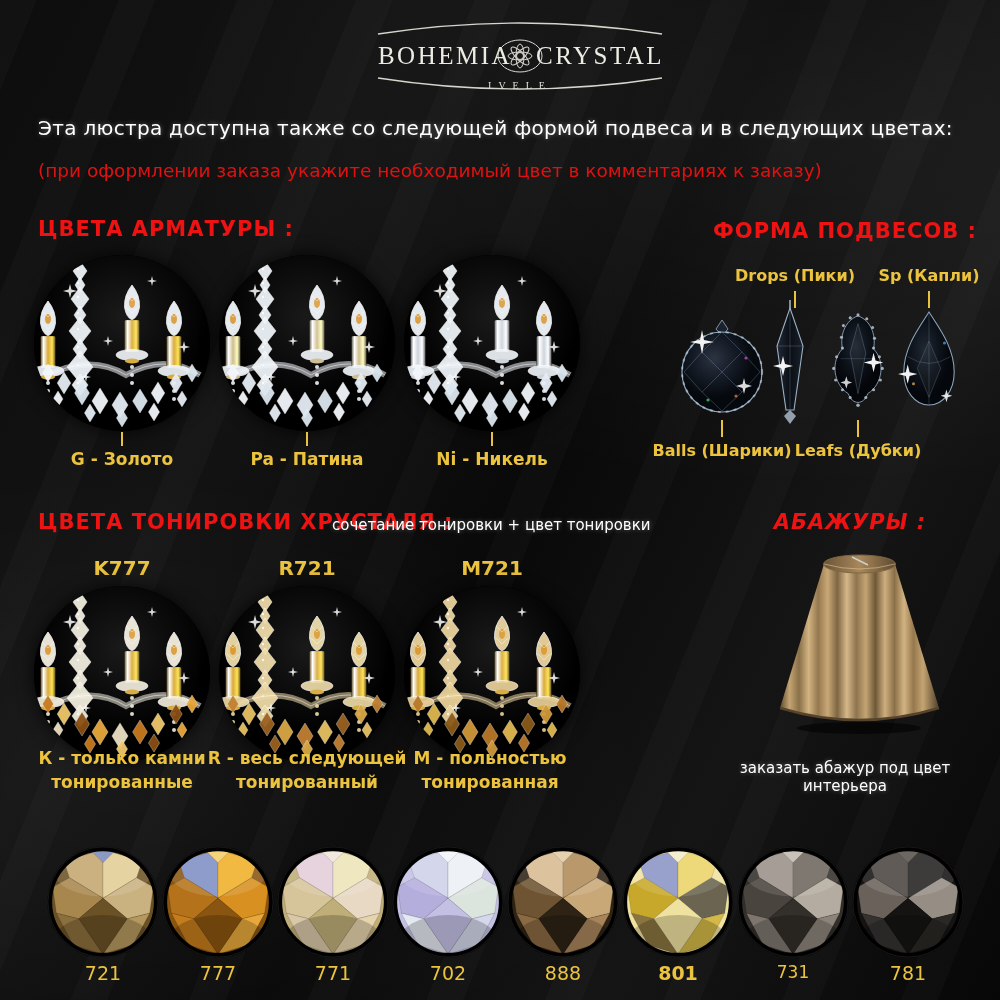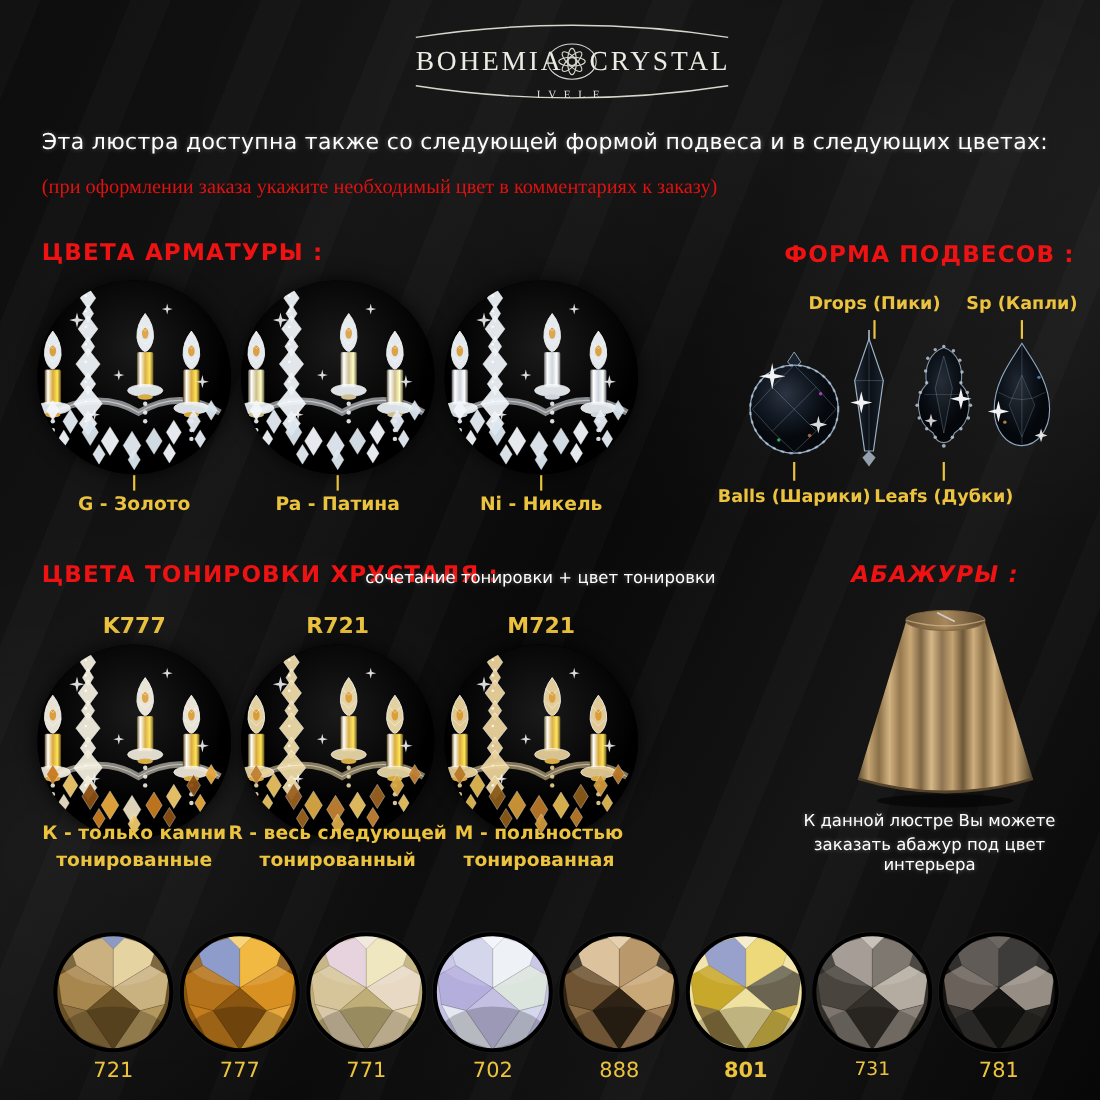--- a/index.html
+++ b/index.html
@@ -40,21 +40,21 @@
         <ellipse cx="152" cy="38" rx="22" ry="16"></ellipse>
         <ellipse cx="152" cy="38" rx="4" ry="12" transform="rotate(0 152 38)"></ellipse>
         <ellipse cx="152" cy="38" rx="4" ry="12" transform="rotate(45 152 38)"></ellipse>
         <ellipse cx="152" cy="38" rx="4" ry="12" transform="rotate(90 152 38)"></ellipse>
         <ellipse cx="152" cy="38" rx="4" ry="12" transform="rotate(135 152 38)"></ellipse>
         <circle cx="152" cy="38" r="3.5"></circle>
       </g>
       <text x="152" y="71" text-anchor="middle" font-family="Liberation Serif, DejaVu Serif, serif" font-size="10" letter-spacing="7" fill="#e0e0d8">IVELE</text>
     </svg>
   </div>
-  <div class="abs" style="left:38px;top:160px;font-size:18.5px;color:#e01111;font-family:Liberation Serif, serif;">(при оформлении заказа укажите необходимый цвет в комментариях к заказу)</div>
+  <div class="abs" style="left:38px;top:160px;font-size:18.5px;color:#e01111;">(при оформлении заказа укажите необходимый цвет в комментариях к заказу)</div>
 
   <div class="abs red-title" style="left:38px;top:217px;font-size:21px;">ЦВЕТА АРМАТУРЫ :</div>
 
   <div class="abs photo-circle" style="left:34px;top:255px;">
       <svg viewBox="0 0 176 176" width="176" height="176">
   <defs>
     <linearGradient id="met1" x1="0" y1="0" x2="1" y2="0">
       <stop offset="0" stop-color="rgb(97,76,27)"></stop>
             <stop offset="0.2" stop-color="#ffffff"></stop>
       <stop offset="0.5" stop-color="#d7a93c"></stop>
@@ -720,21 +720,20 @@
       </defs>
       <ellipse cx="87" cy="178" rx="62" ry="6" fill="rgba(0,0,0,0.55)"></ellipse>
       <path d="M52,14 L8,158 Q87,182 167,158 L123,14 Z" fill="url(#shade)"></path>
       <path d="M8,158 Q87,182 167,158" fill="none" stroke="#55432c" stroke-width="2.5"></path>
       <ellipse cx="87.5" cy="14" rx="36" ry="9" fill="url(#shadeTop)" stroke="#7e6644" stroke-width="1"></ellipse>
       <path d="M52,14 Q87,24 123,14" fill="none" stroke="#e0c69a" stroke-width="1" opacity="0.6"></path>
       <line x1="80" y1="7" x2="96" y2="15" stroke="#cfcfcf" stroke-width="1.4"></line>
     </svg>
   </div>
 
-  <div class="abs white-text center" style="left:700px;top:737px;width:290px;font-size:15px;">К данной люстре Вы можете</div>
   <div class="abs white-text center" style="left:700px;top:759px;width:290px;font-size:15px;">заказать абажур под цвет интерьера</div>
 
   <div class="abs gem" style="left:47px;top:846px;">
       <svg viewBox="0 0 120 120" width="112" height="112">
   <defs>
           <clipPath id="gc7">
             <circle cx="60" cy="60" r="57"></circle>
           </clipPath>
         </defs>
   <g clip-path="url(#gc7)">

